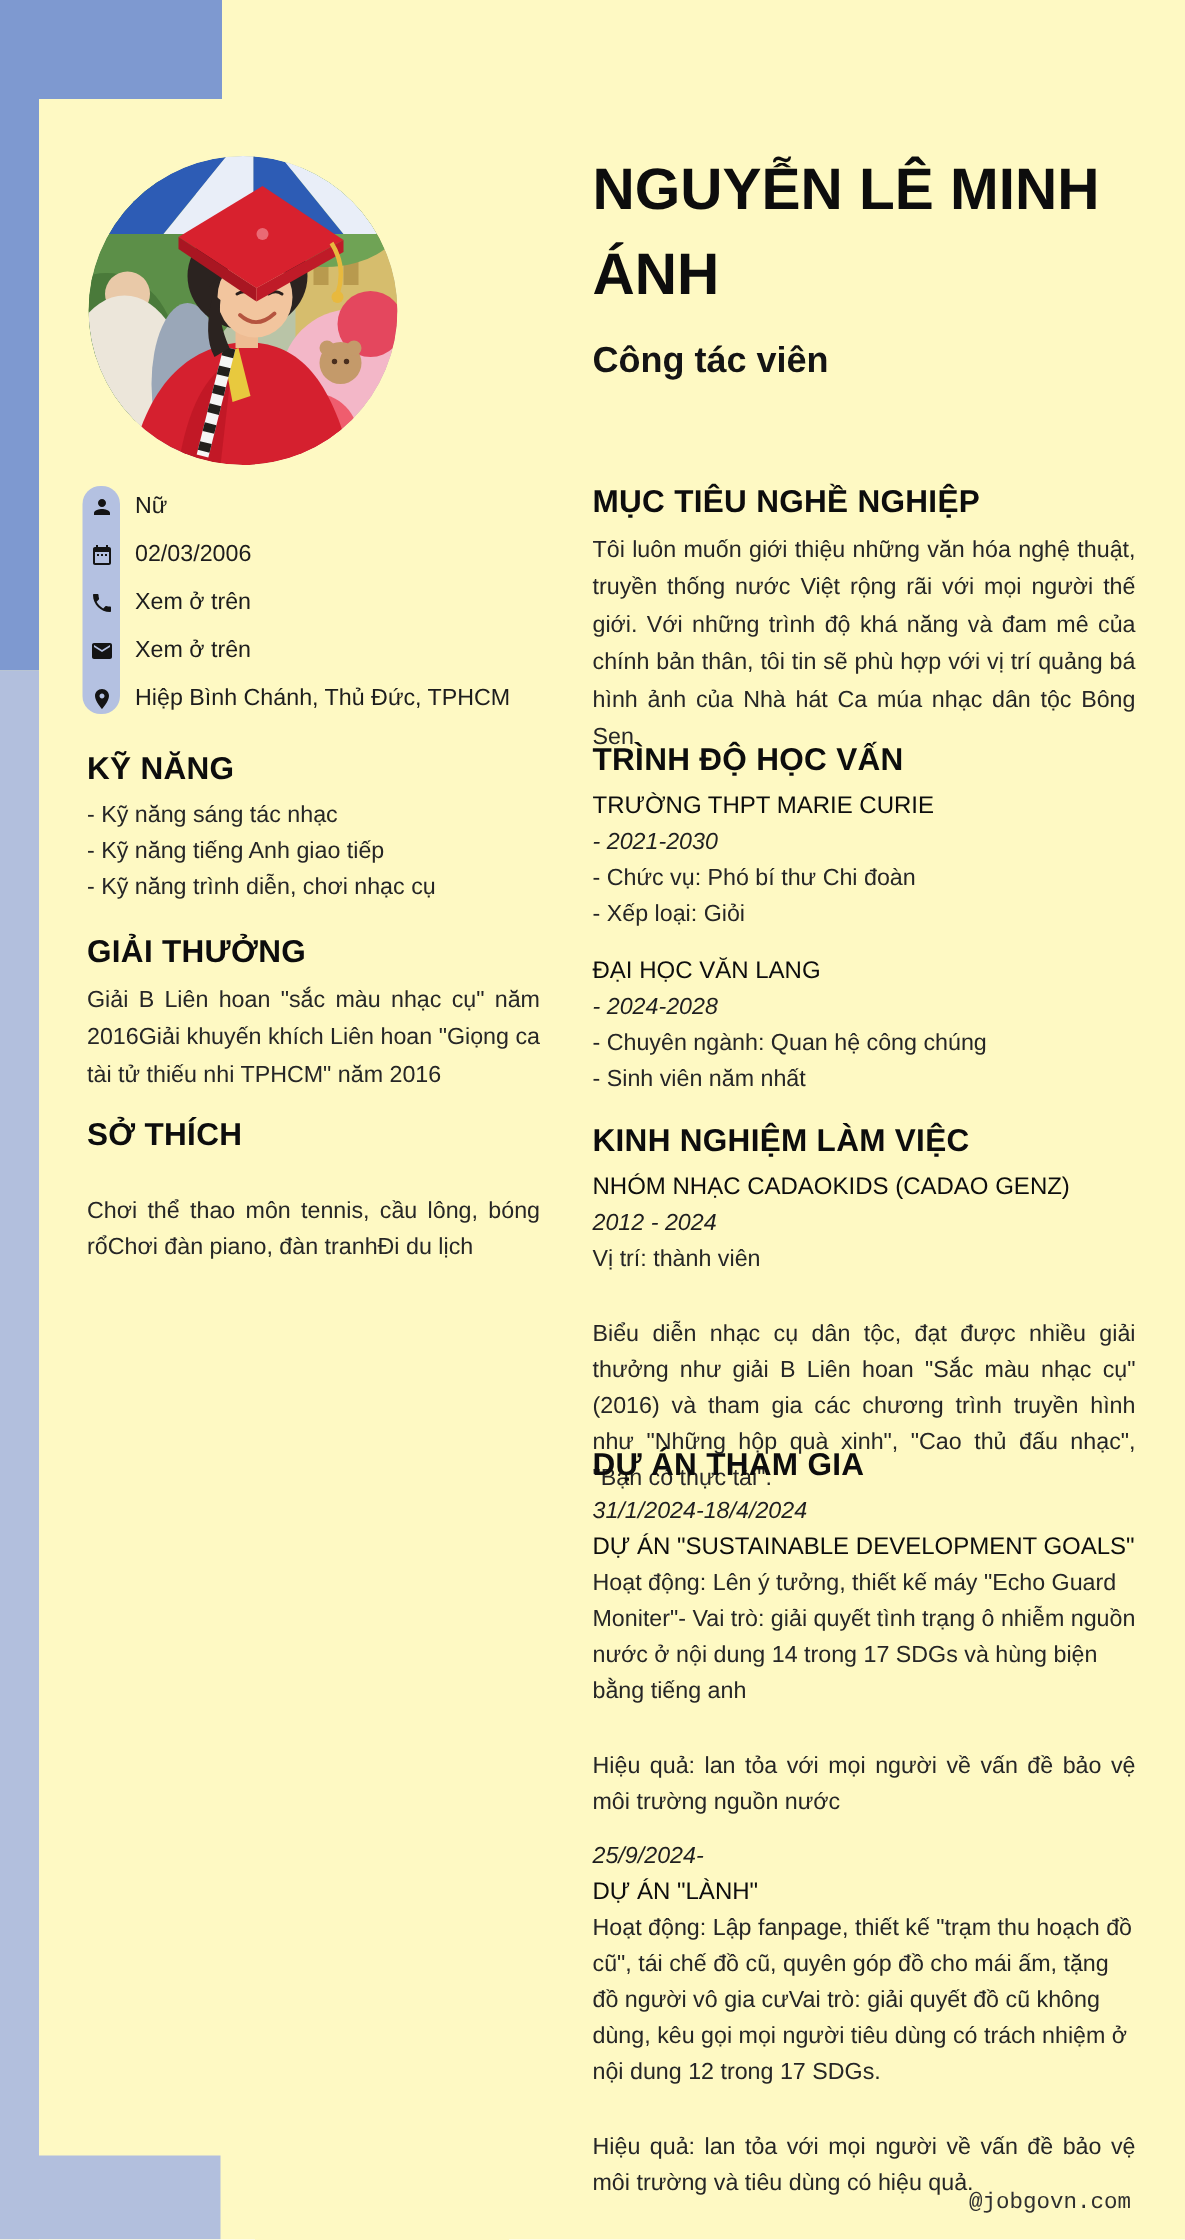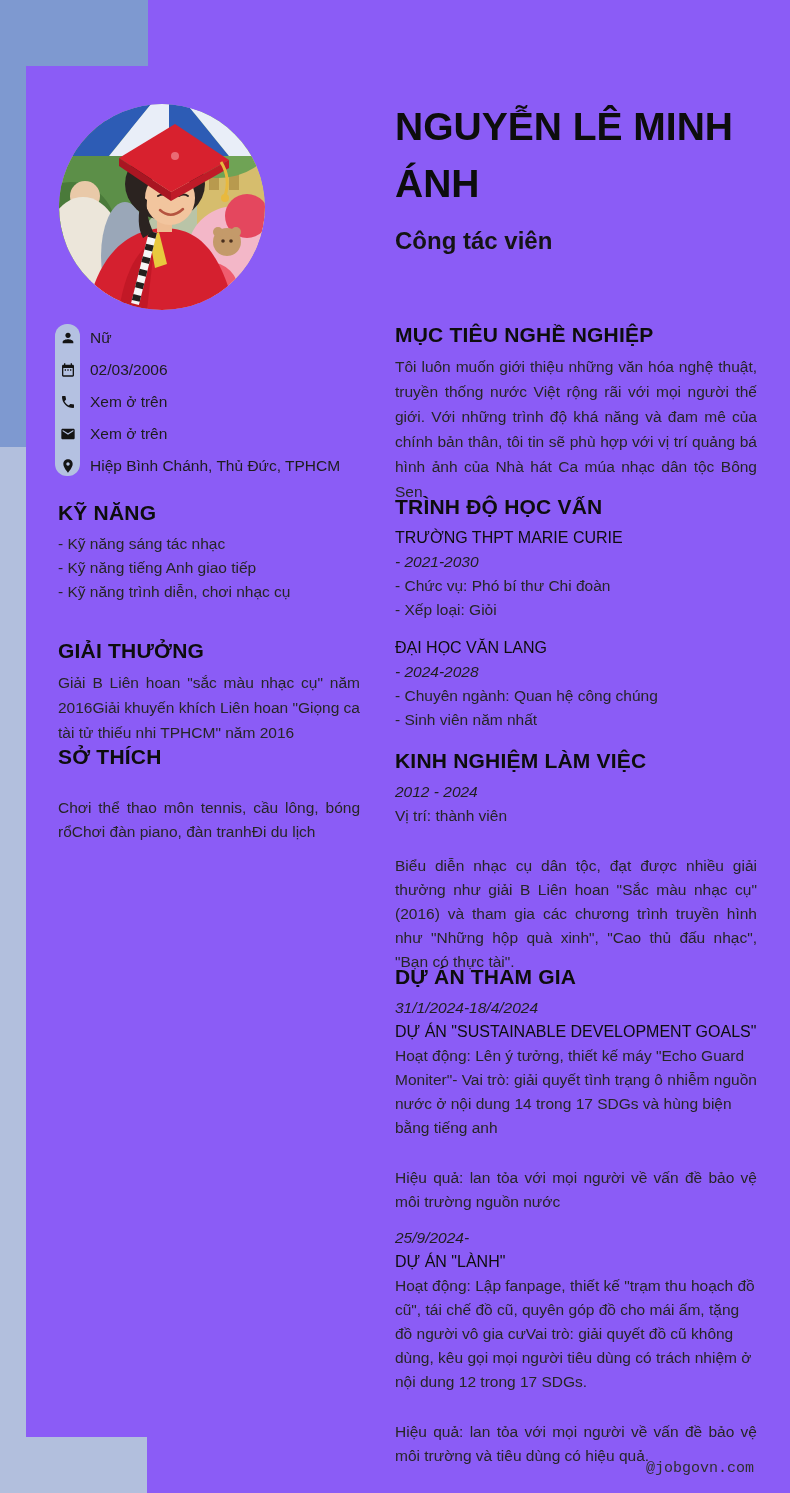--- a/index.html
+++ b/index.html
@@ -1,17 +1,17 @@
 <!DOCTYPE html>
 <html lang="vi"><head>
 <meta charset="utf-8">
 <style>
   html,body{margin:0;padding:0;background:#fff;}
   .page{
-    position:relative;width:790px;height:1493px;background:#8b5cf6;
+    position:relative;width:790px;height:1493px;background:#fef9c3;
     font-family:"Liberation Sans","DejaVu Sans",sans-serif;color:#2b2b2b;
     overflow:hidden;
   }
   
   .decor-square{position:absolute;left:0;top:0;width:148px;height:66px;background:#7E99D0;}
   .decor-stripe-dark{position:absolute;left:0;top:0;width:26px;height:447px;background:#7E99D0;}
   .decor-stripe-light{position:absolute;left:0;top:447px;width:26px;height:1046px;background:#B2BFDD;}
   .decor-bottom-block{position:absolute;left:0;top:1437px;width:147px;height:56px;background:#B2BFDD;}
   
   .photo{position:absolute;left:59px;top:104px;width:206px;height:206px;border-radius:50%;overflow:hidden;}
@@ -164,21 +164,21 @@
     </div>
   </div>
 
   <div class="section sec-left" style="top:500px;">
     <h2 class="sec-heading">KỸ NĂNG</h2>
     <div class="line">- Kỹ năng sáng tác nhạc</div>
     <div class="line">- Kỹ năng tiếng Anh giao tiếp</div>
     <div class="line">- Kỹ năng trình diễn, chơi nhạc cụ</div>
   </div>
 
-  <div class="section sec-left" style="top:622px;margin-top:16px;">
+  <div class="section sec-left" style="top:622px;">
     <h2 class="sec-heading">GIẢI THƯỞNG</h2>
     <div class="para-just">Giải B Liên hoan "sắc màu nhạc cụ" năm 2016Giải khuyến khích Liên hoan "Giọng ca tài tử thiếu nhi TPHCM" năm 2016</div>
   </div>
 
   <div class="section sec-left" style="top:744px;">
     <h2 class="sec-heading">SỞ THÍCH</h2>
     <div class="para-just24">Chơi thể thao môn tennis, cầu lông, bóng rổChơi đàn piano, đàn tranhĐi du lịch</div>
   </div>
 
   <div class="section sec-right" style="top:322px;">
@@ -197,20 +197,21 @@
     <div class="school">
       <div class="sub-heading">ĐẠI HỌC VĂN LANG</div>
       <div class="period">- 2024-2028</div>
       <div class="line">- Chuyên ngành: Quan hệ công chúng</div>
       <div class="line">- Sinh viên năm nhất</div>
     </div>
   </div>
 
   <div class="section sec-right" style="top:748px;">
     <h2 class="sec-heading">KINH NGHIỆM LÀM VIỆC</h2>
+    <div class="sub-heading">NHÓM NHẠC CADAOKIDS (CADAO GENZ)</div>
     <div class="period">2012 - 2024</div>
     <div class="line">Vị trí: thành viên</div>
     <div class="para-just24">Biểu diễn nhạc cụ dân tộc, đạt được nhiều giải thưởng như giải B Liên hoan "Sắc màu nhạc cụ" (2016) và tham gia các chương trình truyền hình như "Những hộp quà xinh", "Cao thủ đấu nhạc", "Bạn có thực tài".</div>
   </div>
 
   <div class="section sec-right" style="top:964px;">
     <h2 class="sec-heading">DỰ ÁN THAM GIA</h2>
     <div class="project">
       <div class="period">31/1/2024-18/4/2024</div>
       <div class="sub-heading">DỰ ÁN "SUSTAINABLE DEVELOPMENT GOALS"</div>

